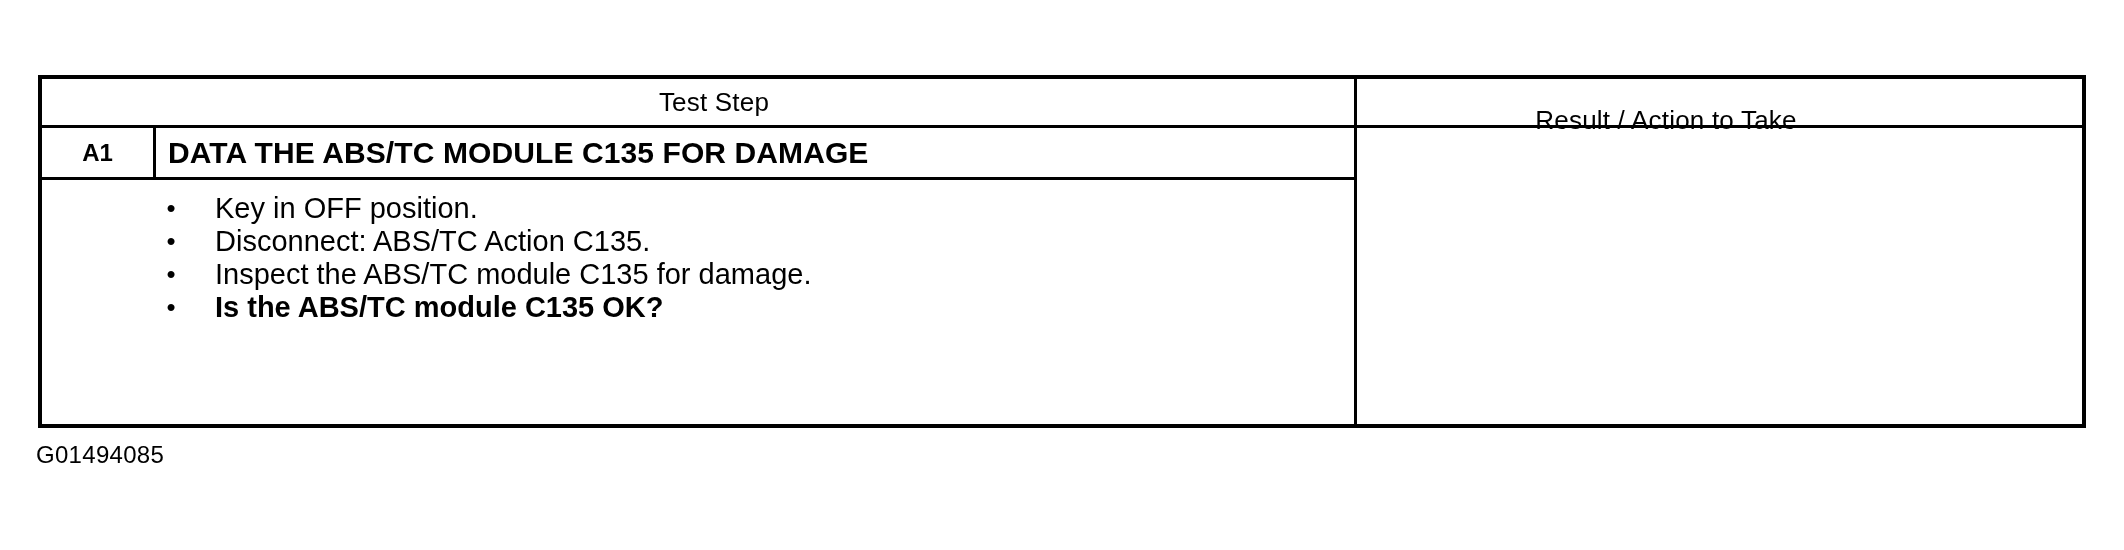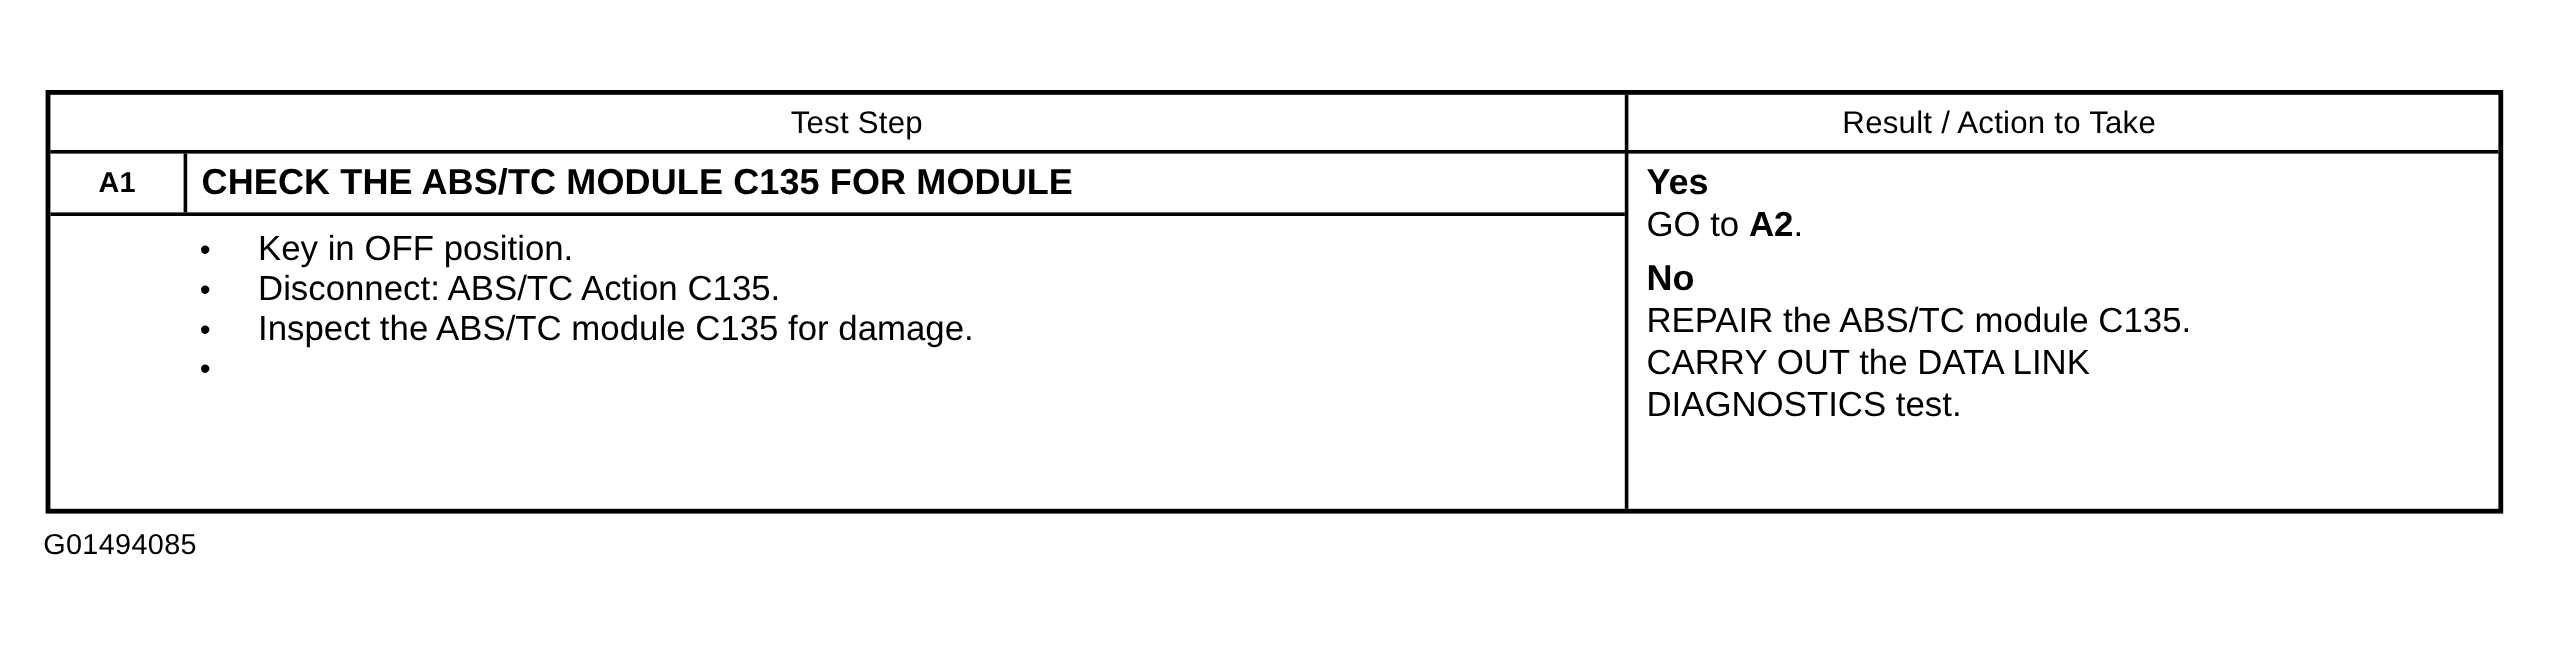--- a/index.html
+++ b/index.html
@@ -44,21 +44,21 @@
     display: flex;
     align-items: center;
     justify-content: center;
     font-weight: normal;
     font-size: 26px;
     letter-spacing: 0.2px;
     white-space: nowrap;
     padding-left: 16px;
   }
   #header-test-step   { left: 0;     width: 1312px; }
-  #header-result      { left: 1316px; width: 584px; }
+  #header-result      { left: 1316px; width: 584px; margin-top: 18px; }
 
   
   #main-divider {
     position: absolute;
     left: 1312px;
     top: 0;
     width: 3px;
     height: 345px;
     background: #000;
   }
@@ -174,49 +174,38 @@
   <div id="header-row">
     <div class="hdr-cell" id="header-test-step">Test Step</div>
     <div class="hdr-cell" id="header-result">Result / Action to Take</div>
   </div>
 
   <div id="main-divider"></div>
 
   <div id="step-row">
     <div id="step-id">A1</div>
     <div id="step-id-divider"></div>
-    <div id="step-title">CHECK THE ABS/TC MODULE C135 FOR MODULE</div>
+    <div id="step-title">DATA THE ABS/TC MODULE C135 FOR DAMAGE</div>
   </div>
 
   <div id="bullet-area">
       <div class="bullet-row">
         <span class="bullet-dot">•</span>
         <span class="bullet-text">Key in OFF position.</span>
       </div>
       <div class="bullet-row">
         <span class="bullet-dot">•</span>
         <span class="bullet-text">Disconnect: ABS/TC Action C135.</span>
       </div>
       <div class="bullet-row">
         <span class="bullet-dot">•</span>
         <span class="bullet-text">Inspect the ABS/TC module C135 for damage.</span>
       </div>
       <div class="bullet-row">
         <span class="bullet-dot">•</span>
+        <span class="bullet-text strong">Is the ABS/TC module C135 OK?</span>
       </div>
     </div>
 
-  <div id="result-content">
-      <div class="result-block">
-        <div class="result-head">Yes</div>
-        <div class="result-line">GO to <b>A2</b>.</div>
-      </div>
-      <div class="result-block">
-        <div class="result-head">No</div>
-        <div class="result-line">REPAIR the ABS/TC module C135.</div>
-        <div class="result-line">CARRY OUT the DATA LINK</div>
-        <div class="result-line">DIAGNOSTICS test.</div>
-      </div>
-    </div>
 
 </div>
 
 <div id="caption">G01494085</div>
 
 </body></html>

